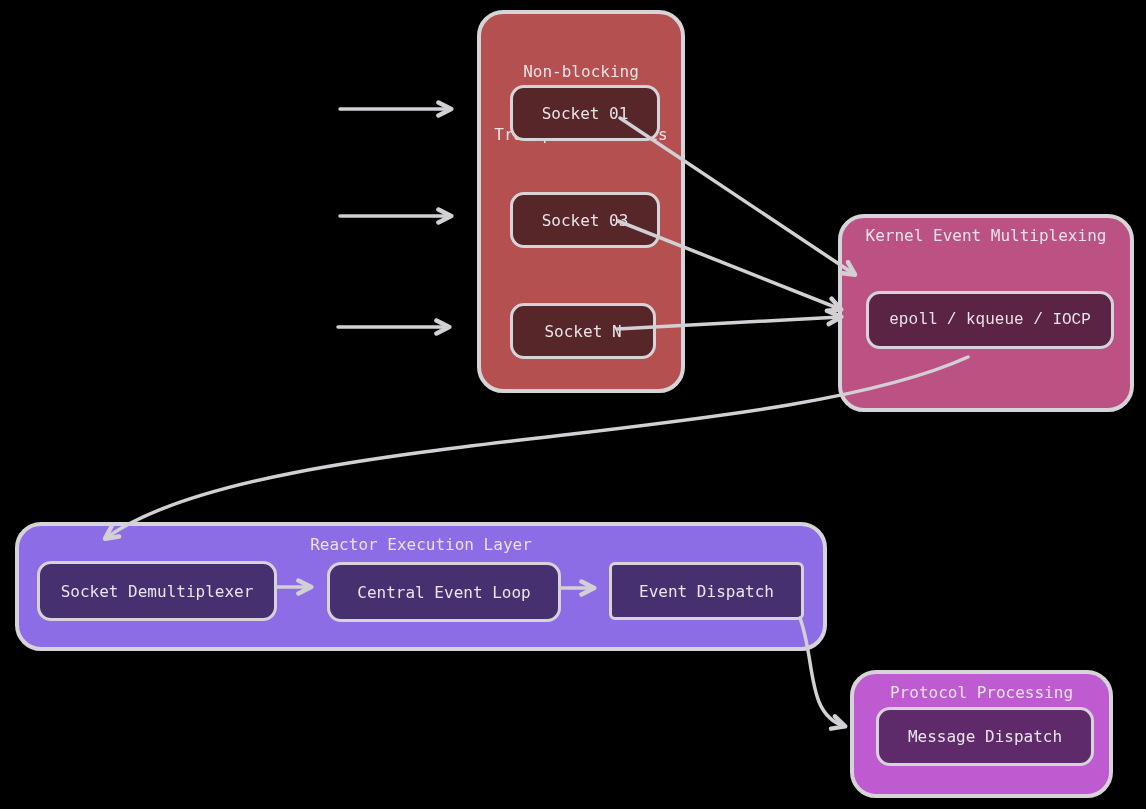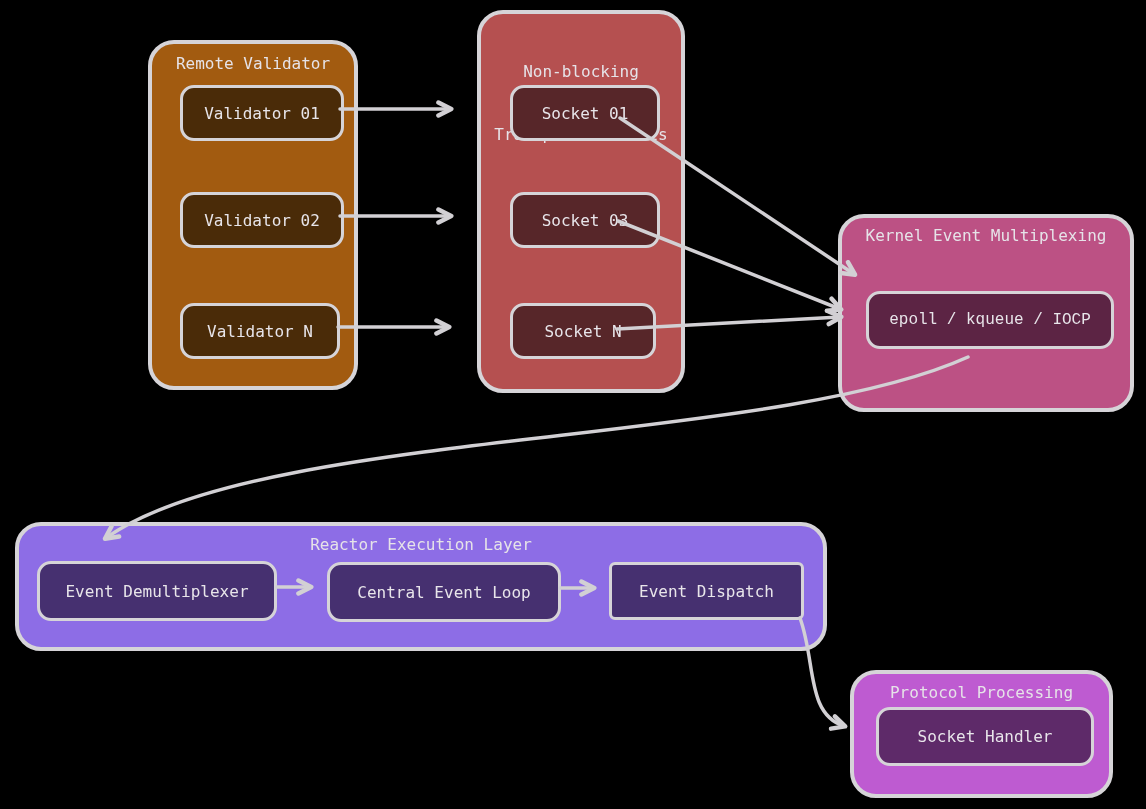--- a/index.html
+++ b/index.html
@@ -87,52 +87,46 @@
     stroke: #d2d0d4;
     stroke-width: 3.5;
     stroke-linecap: round;
   }
 </style>
 </head>
 <body>
 
 <div id="canvas">
 
-  <div class="group" id="g-rv" style="background-color: rgb(162, 91, 16);">
-    <div class="group-title">Remote Validator</div>
-    <div class="node" id="n-v01" style="background-color: rgb(74, 43, 8);">Validator 01</div>
-    <div class="node" id="n-v02" style="background-color: rgb(74, 43, 8);">Validator 02</div>
-    <div class="node" id="n-vn" style="background-color: rgb(74, 43, 8);">Validator N</div>
-  </div>
 
   <div class="group" id="g-tc" style="background-color: rgb(181, 80, 80);">
     <div class="group-title">
       <div>Non-blocking</div>
       <div>Transport Channels</div>
     </div>
     <div class="node" id="n-s01" style="background-color: rgb(87, 38, 41);">Socket 01</div>
     <div class="node" id="n-s02" style="background-color: rgb(87, 38, 41);">Socket 03</div>
     <div class="node" id="n-sn" style="background-color: rgb(87, 38, 41);">Socket N</div>
   </div>
 
   <div class="group" id="g-ke" style="background-color: rgb(188, 81, 132);">
     <div class="group-title">Kernel Event Multiplexing</div>
     <div class="node" id="n-epoll" style="background-color: rgb(92, 36, 68);">epoll / kqueue / IOCP</div>
   </div>
 
   <div class="group" id="g-re" style="background-color: rgb(141, 109, 230);">
     <div class="group-title">Reactor Execution Layer</div>
-    <div class="node" id="n-demux" style="background-color: rgb(70, 48, 112);">Event Demultiplexer</div>
+    <div class="node" id="n-demux" style="background-color: rgb(70, 48, 112);">Socket Demultiplexer</div>
     <div class="node" id="n-loop" style="background-color: rgb(70, 48, 112);">Central Event Loop</div>
     <div class="node" id="n-dispatch" style="background-color: rgb(70, 48, 112);">Event Dispatch</div>
   </div>
 
   <div class="group" id="g-pp" style="background-color: rgb(190, 91, 209); padding-left: 22px;">
     <div class="group-title">Protocol Processing</div>
-    <div class="node" id="n-handler" style="background-color: rgb(94, 42, 105);">Socket Handler</div>
+    <div class="node" id="n-handler" style="background-color: rgb(94, 42, 105);">Message Dispatch</div>
   </div>
 
   <svg id="arrows" width="1146" height="809" viewBox="0 0 1146 809">
     <defs>
       <marker id="ah" viewBox="0 0 14 14" refX="11" refY="7" markerWidth="18" markerHeight="18" markerUnits="userSpaceOnUse" orient="auto">
         <path d="M2,2 L12,7 L2,12" fill="none" stroke="#d2d0d4" stroke-width="2.6" stroke-linecap="round" stroke-linejoin="round"></path>
       </marker>
     </defs>
     <path d="M340,109 L450,109" marker-end="url(#ah)"></path>
     <path d="M340,216 L450,216" marker-end="url(#ah)"></path>

